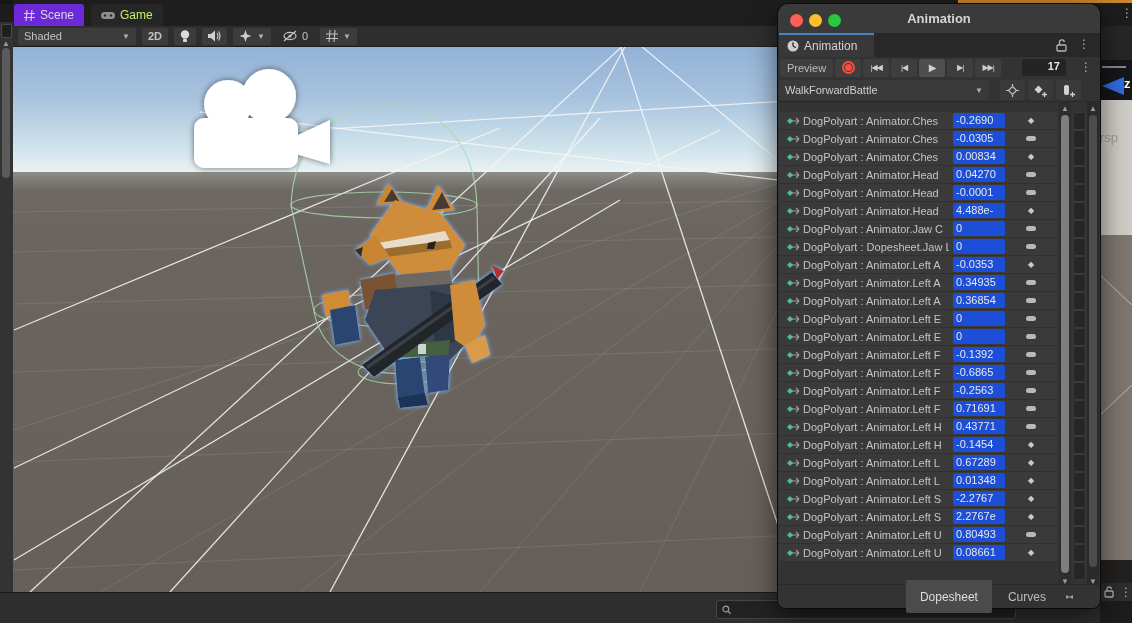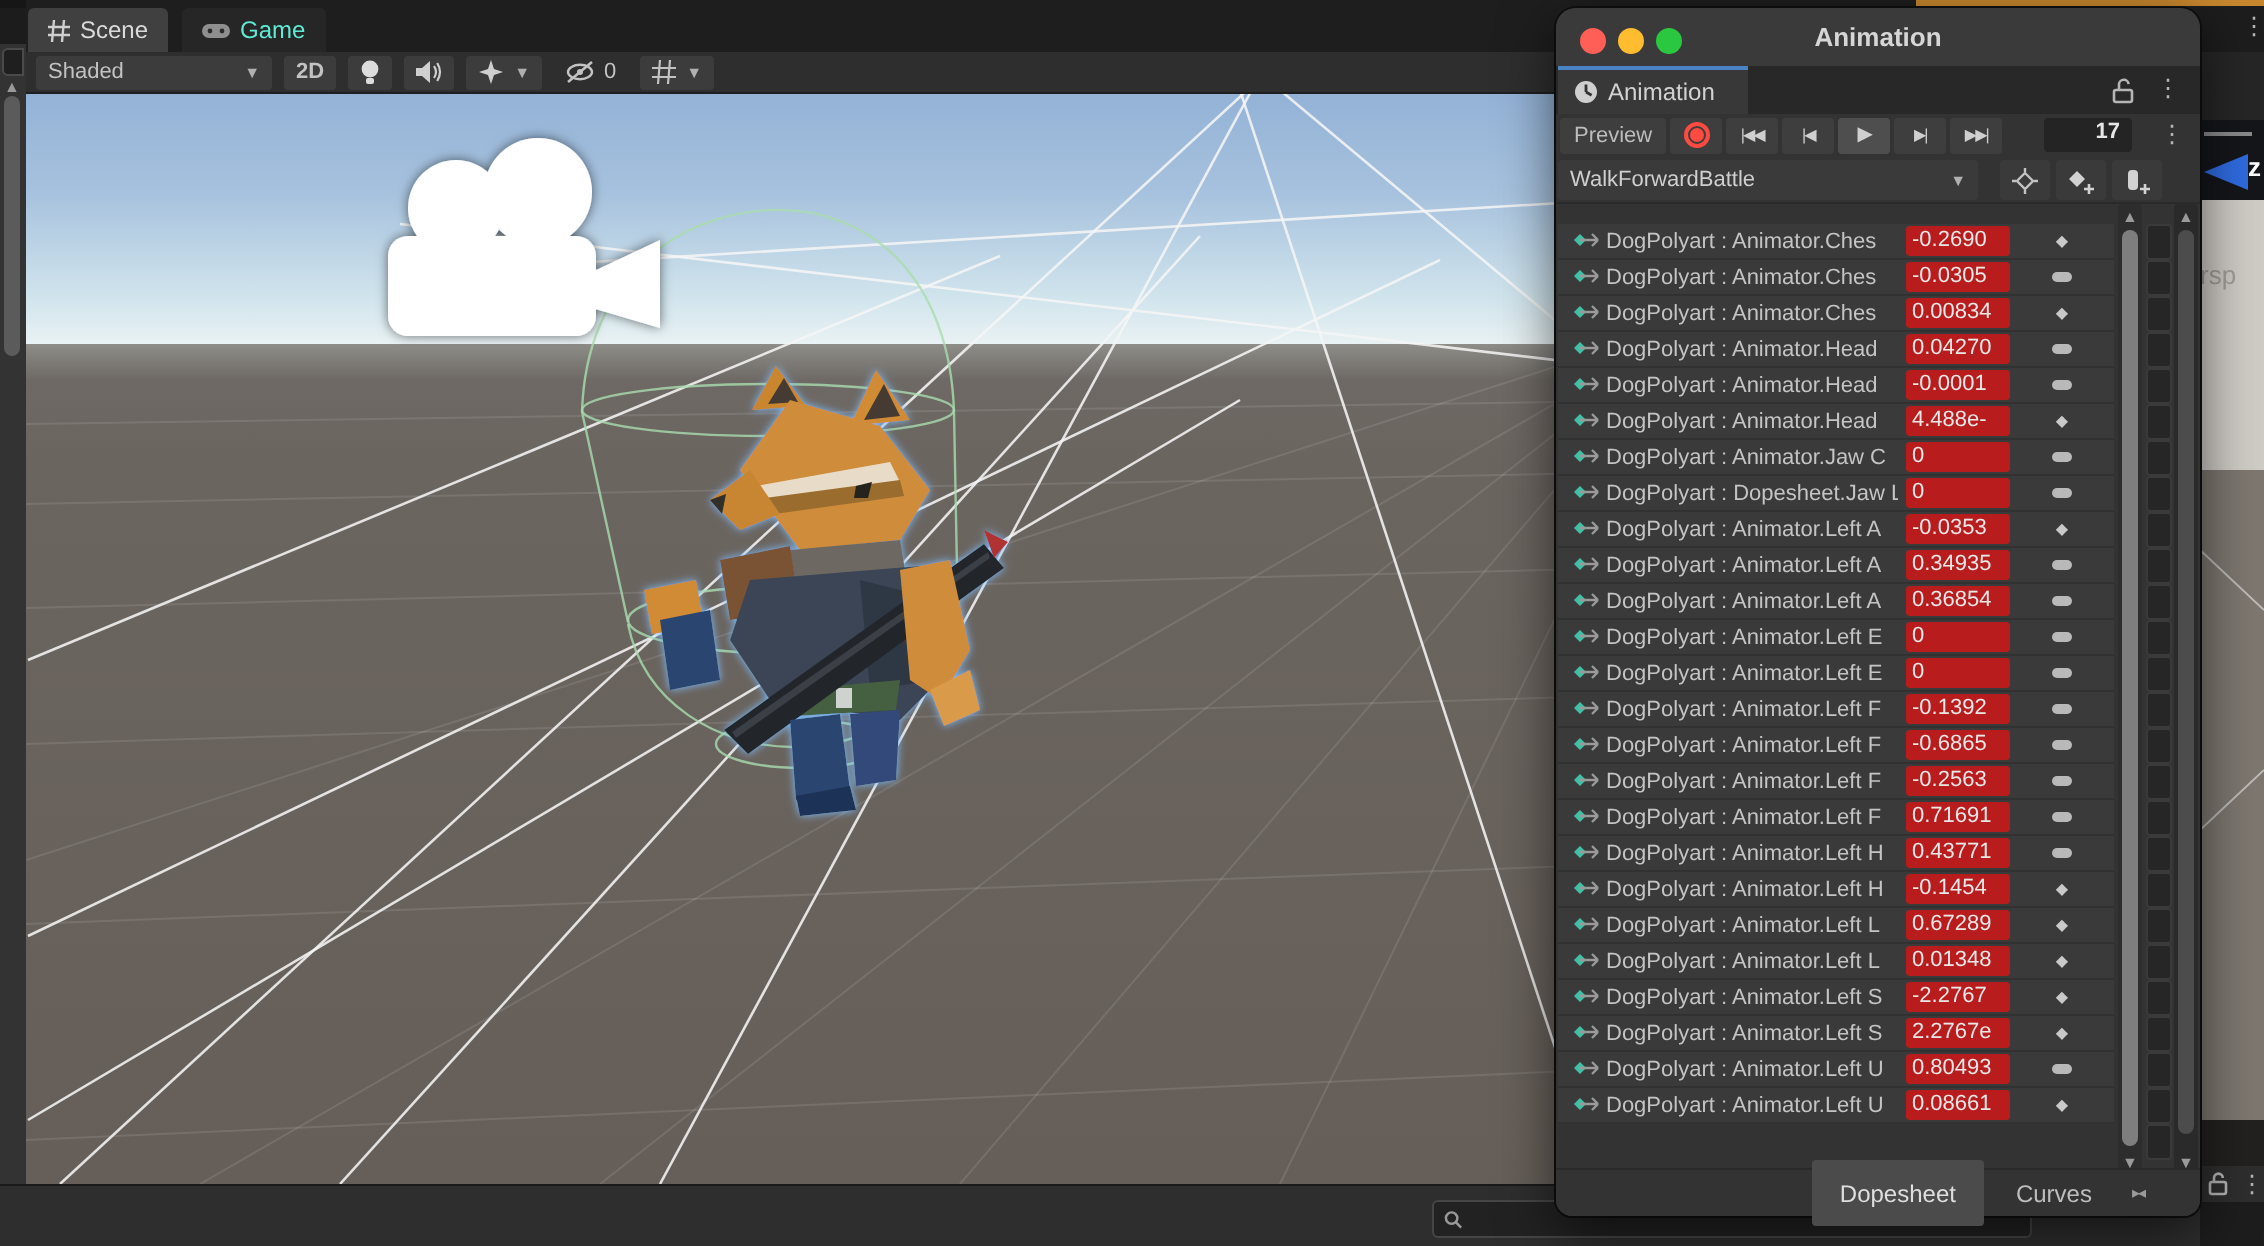--- a/index.html
+++ b/index.html
@@ -4,22 +4,22 @@
 <style>
   html,body{margin:0;padding:0;background:#191919;}
   *{box-sizing:border-box;font-family:"Liberation Sans","DejaVu Sans",sans-serif;}
   #stage{position:relative;width:1132px;height:623px;overflow:hidden;background:#282828;}
   .a{position:absolute;}
 
   
   .topstrip{left:0;top:0;width:1132px;height:4px;background:#161616;}
   .tabbar{left:13px;top:0;width:1119px;height:26px;background:#1e1e1e;}
   .edtab{position:absolute;top:4px;height:22px;display:flex;align-items:center;gap:5px;padding:0 10px;
-         font-size:12px;color:#5eead4;background:#262626;border-radius:3px 3px 0 0;}
-  .edtab.active{background:#404040;color:#dadada;}
+         font-size:12px;color:#bef264;background:#262626;border-radius:3px 3px 0 0;}
+  .edtab.active{background:#6d28d9;color:#dadada;}
   .sceneToolbar{left:13px;top:26px;width:1119px;height:21px;background:#2e2e2e;border-bottom:1px solid #1f1f1f;
         display:flex;align-items:center;gap:6px;padding:0 5px;}
   .tbtn{height:17px;display:flex;align-items:center;gap:4px;padding:0 6px;background:#3c3c3c;border-radius:2px;
         color:#c2c2c2;font-size:11px;}
   .tbtn.flat{background:transparent;}
   .carr{font-size:8px;color:#b0b0b0;}
 
   
   .leftstrip{left:0;top:0;width:13px;height:623px;background:#333;}
   .leftthumb{left:2px;top:48px;width:8px;height:130px;background:#5b5b5b;border-radius:4px;}
@@ -58,21 +58,21 @@
   .clipdrop{position:absolute;left:1px;top:2px;width:210px;height:20px;background:#3a3a3a;border-radius:2px;
        display:flex;align-items:center;color:#cfcfcf;font-size:11px;padding:0 6px;justify-content:space-between;}
   .kbtn{position:absolute;top:2px;width:25px;height:20px;background:#3a3a3a;border-radius:2px;
        display:flex;align-items:center;justify-content:center;}
 
   
   #proplist{position:absolute;left:1px;top:108px;width:278px;}
   .prow{height:18px;display:flex;align-items:center;border-bottom:1px solid #313131;background:#3a3a3a;padding-left:8px;}
   .picon{width:16px;flex:0 0 16px;}
   .plabel{flex:0 0 146px;width:146px;overflow:hidden;white-space:nowrap;color:#c4c4c4;font-size:11px;}
-  .pval{flex:0 0 52px;margin-left:4px;height:15px;background:#b91c1c;border-radius:2px;color:#e8e8e8;
+  .pval{flex:0 0 52px;margin-left:4px;height:15px;background:#1d4ed8;border-radius:2px;color:#e8e8e8;
        font-size:11px;padding:0 3px;overflow:hidden;white-space:nowrap;line-height:15px;}
   .pmark{flex:1;display:flex;justify-content:center;align-items:center;}
   .pmark.diamond::before{content:"◆";font-size:8px;color:#c9c9c9;}
   .pmark.pill{--x:1;}
   .pmark.pill::before{content:"";width:10px;height:5px;background:#b9b9b9;border-radius:3px;}
   .sb{position:absolute;width:12px;background:#2d2d2d;border-radius:2px;}
   .sbarrow{position:absolute;left:0;width:12px;text-align:center;color:#9a9a9a;font-size:8px;}
   .sbthumb{position:absolute;left:2px;width:8px;background:#7e7e7e;border-radius:4px;}
   .dcell{height:18px;background:#262626;border:1px solid #3a3a3a;border-radius:2px;margin-bottom:0px;}
   .footerrow{position:absolute;left:0;top:580px;width:100%;height:24px;background:#333;border-top:1px solid #2a2a2a;

